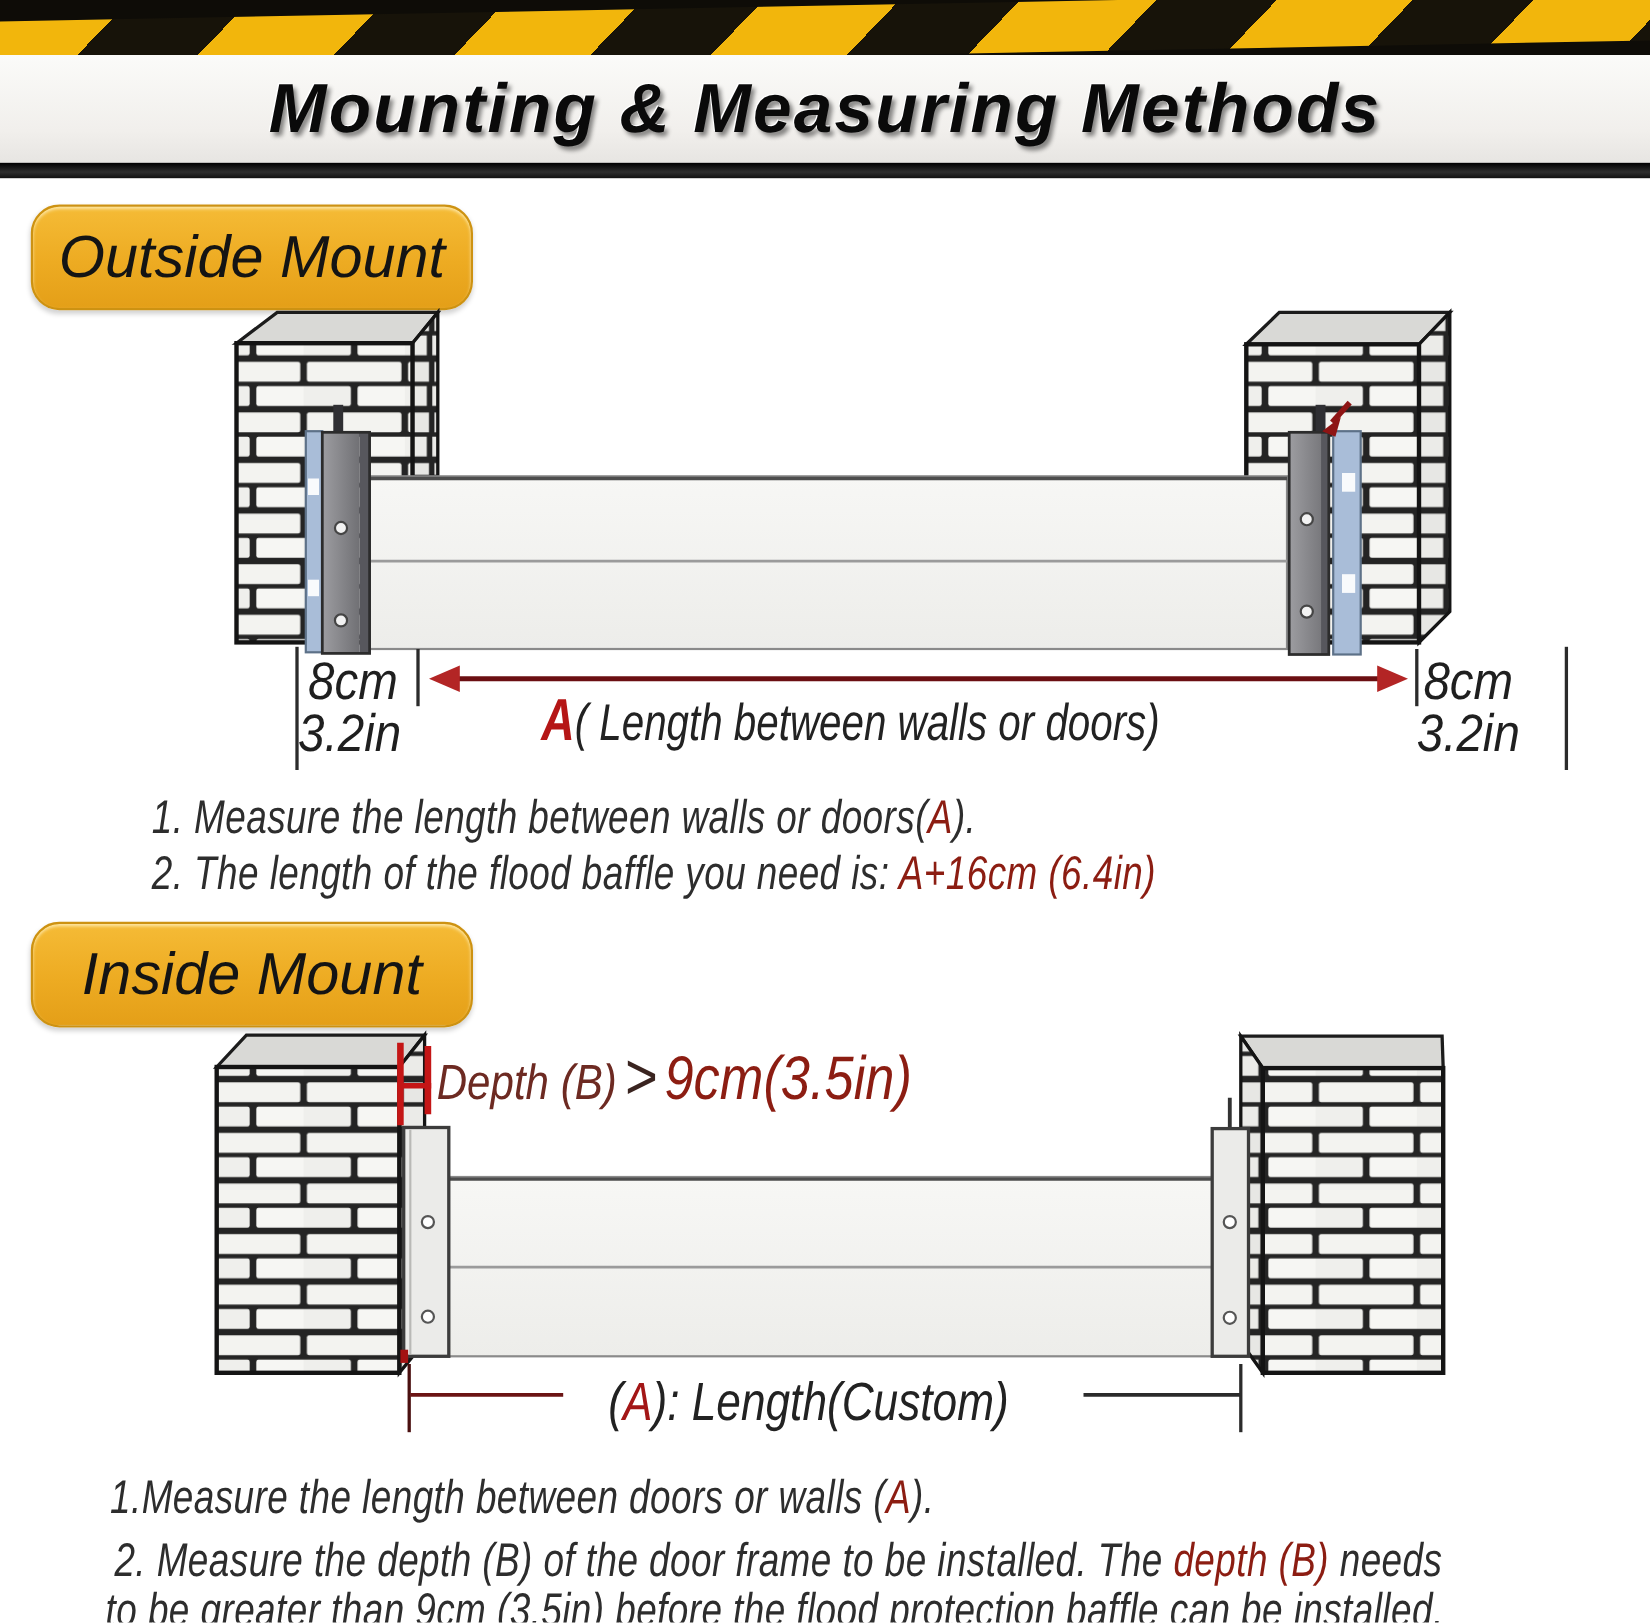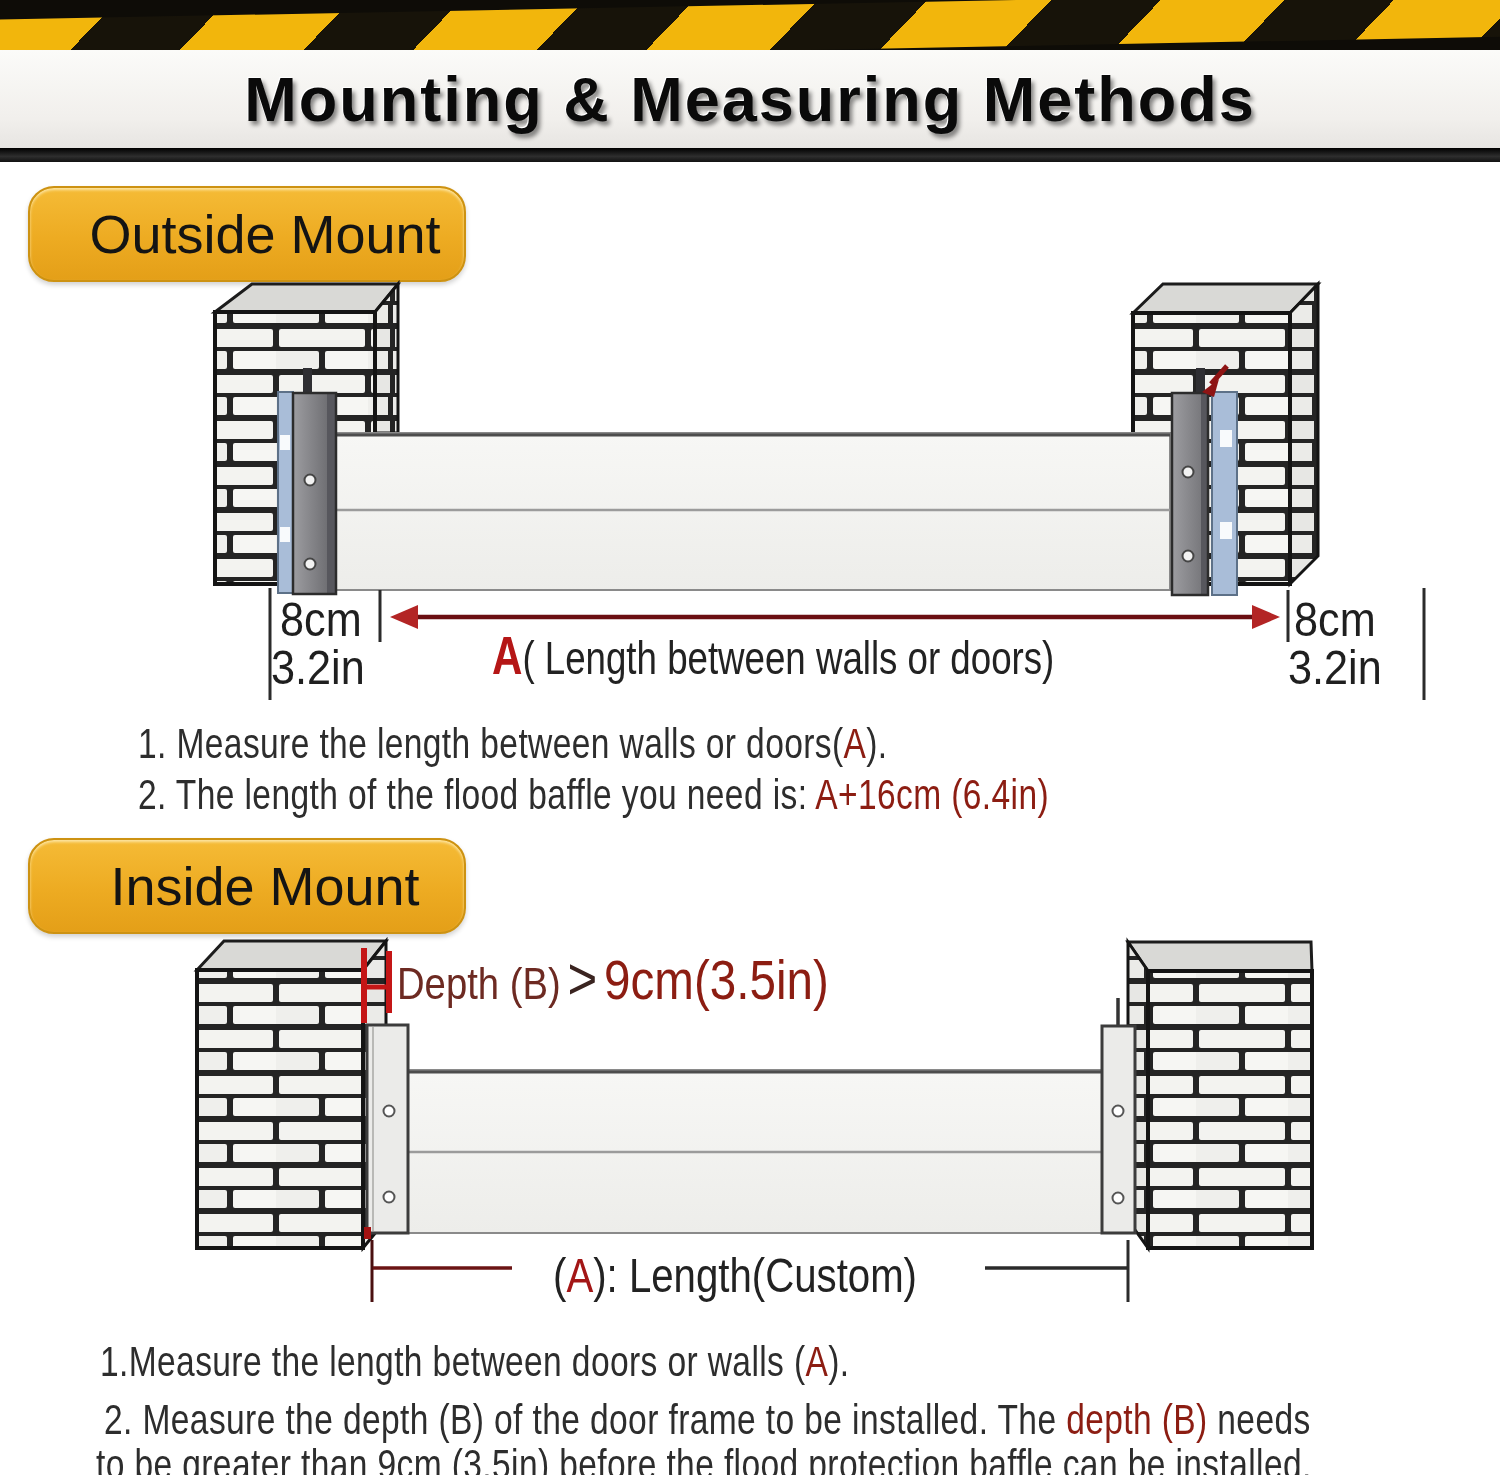--- a/index.html
+++ b/index.html
@@ -1,36 +1,36 @@
 <!DOCTYPE html>
 <html><head>
 <meta charset="utf-8">
 <style>
   html,body{margin:0;padding:0;}
   body{width:1500px;height:1475px;background:#ffffff;font-family:"Liberation Sans",sans-serif;overflow:hidden;}
-  #stage{position:relative;width:1500px;height:1475px;background:#ffffff;}
+  #stage{position:relative;width:1500px;height:1475px;background:#ffffff;font-style:italic;}
 
   
   .hazard{position:absolute;top:0;left:0;width:1500px;height:50px;background:#0e0c07;overflow:hidden;}
   .hazard-stripes{position:absolute;top:5px;left:-24px;width:1560px;height:46px;
     background:repeating-linear-gradient(135deg,#f2b60c 0 89px,#171309 89px 168px);
     transform:rotate(-1.1deg);}
   .title-band{position:absolute;top:50px;left:0;width:1500px;height:98px;
     background:linear-gradient(180deg,#fbfbf9 0%,#f1efec 70%,#e7e5e2 100%);
     display:flex;align-items:center;justify-content:center;}
   .title-band .ttl{font-size:63px;font-weight:bold;letter-spacing:2px;color:#0a0a0a;
     text-shadow:-1px -1px 0 #ffffff,3px 4px 4px rgba(0,0,0,0.45);white-space:nowrap;}
   .black-bar{position:absolute;top:148px;left:0;width:1500px;height:14px;
     background:linear-gradient(180deg,#000,#2e2e2e 60%,#111);}
 
   
   .pill{position:absolute;left:28px;width:398px;height:92px;border-radius:26px;
     background:linear-gradient(180deg,#f5bb36 0%,#edab22 55%,#e49f18 100%);
     border:2px solid #cd9212;box-shadow:0 3px 5px rgba(0,0,0,0.18), inset 0 2px 3px rgba(255,240,190,.8);
-    display:flex;align-items:center;justify-content:center;padding-left:36px;}
+    display:flex;align-items:center;justify-content:center;}
   .pill span{font-size:54px;color:#141414;white-space:nowrap;}
   #pill-outside{top:186px;}
   #pill-inside{top:838px;align-items:center;}
 
   
   .diagram{position:absolute;left:0;width:1500px;}
   #svg-outside{top:280px;height:425px;}
   #svg-inside{top:935px;height:375px;}
 
   

